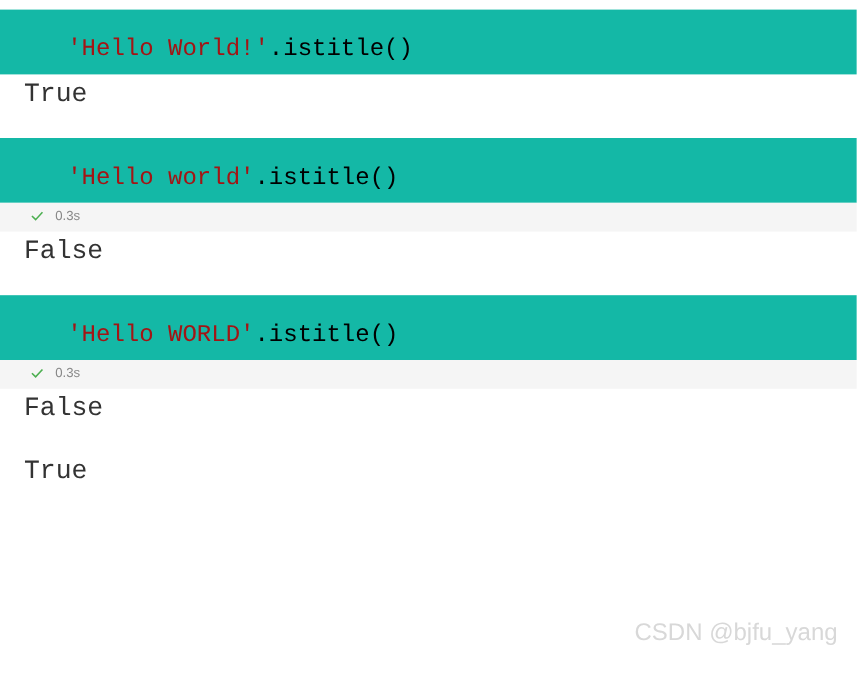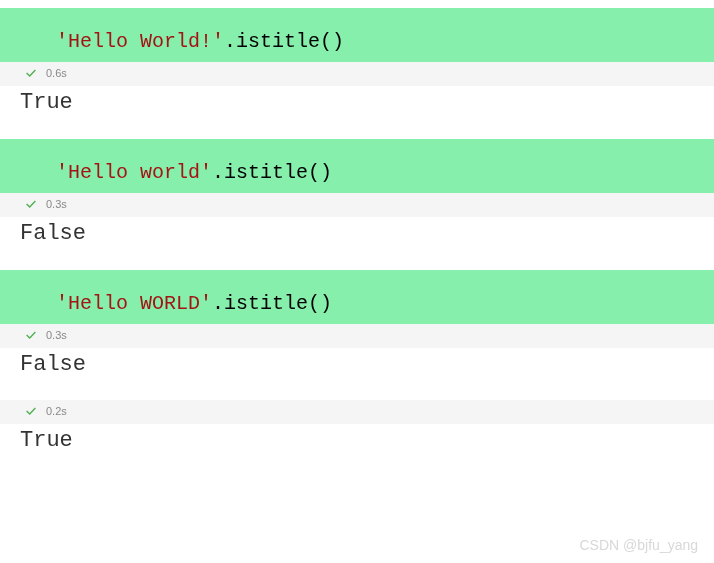--- a/index.html
+++ b/index.html
@@ -12,21 +12,21 @@
       background: #ffffff;
       width: 714px;
       height: 563px;
       position: relative;
       padding: 8px 0;
     }
     .cell {
       margin-bottom: 18px;
     }
     .code-area {
-      background: #86efac;
+      background: #14b8a6;
       padding: 18px 12px 4px 56px;
       font-size: 20px;
       line-height: 1.6;
     }
     .status-line {
       display: flex;
       align-items: center;
       gap: 8px;
       padding: 4px 12px 6px 24px;
       background: #f5f5f5;
@@ -43,40 +43,34 @@
       line-height: 1.4;
     }
     .str {
       color: #a31515;
     }
     .method {
       color: #000;
     }
     .watermark {
       position: absolute;
-      bottom: 10px;
+      bottom: 24px;
       right: 16px;
-      font-size: 14px;
+      font-size: 20px;
       color: #d8d8d8;
       font-family: -apple-system, 'Segoe UI', sans-serif;
       pointer-events: none;
     }
   </style>
 </head>
 <body>
 
 <div class="cell">
   <div class="code-area">
     <span class="str">'Hello World!'</span><span class="method">.istitle()</span>
-  </div>
-  <div class="status-line">
-    <svg width="14" height="14" viewBox="0 0 16 16" fill="none" stroke="#4caf50" stroke-width="1.5">
-        <path d="M3 8 L6.5 11.5 L13 4.5"></path>
-      </svg>
-    <span class="timing">0.6s</span>
   </div>
   <div class="output">True</div>
 </div>
 
 <div class="cell">
   <div class="code-area">
     <span class="str">'Hello world'</span><span class="method">.istitle()</span>
   </div>
   <div class="status-line">
     <svg width="14" height="14" viewBox="0 0 16 16" fill="none" stroke="#4caf50" stroke-width="1.5">
@@ -94,22 +88,16 @@
   <div class="status-line">
     <svg width="14" height="14" viewBox="0 0 16 16" fill="none" stroke="#4caf50" stroke-width="1.5">
         <path d="M3 8 L6.5 11.5 L13 4.5"></path>
       </svg>
     <span class="timing">0.3s</span>
   </div>
   <div class="output">False</div>
 </div>
 
 <div class="cell">
-  <div class="status-line">
-    <svg width="14" height="14" viewBox="0 0 16 16" fill="none" stroke="#4caf50" stroke-width="1.5">
-        <path d="M3 8 L6.5 11.5 L13 4.5"></path>
-      </svg>
-    <span class="timing">0.2s</span>
-  </div>
   <div class="output">True</div>
 </div>
 
 <div class="watermark">CSDN @bjfu_yang</div>
 
 </body></html>

